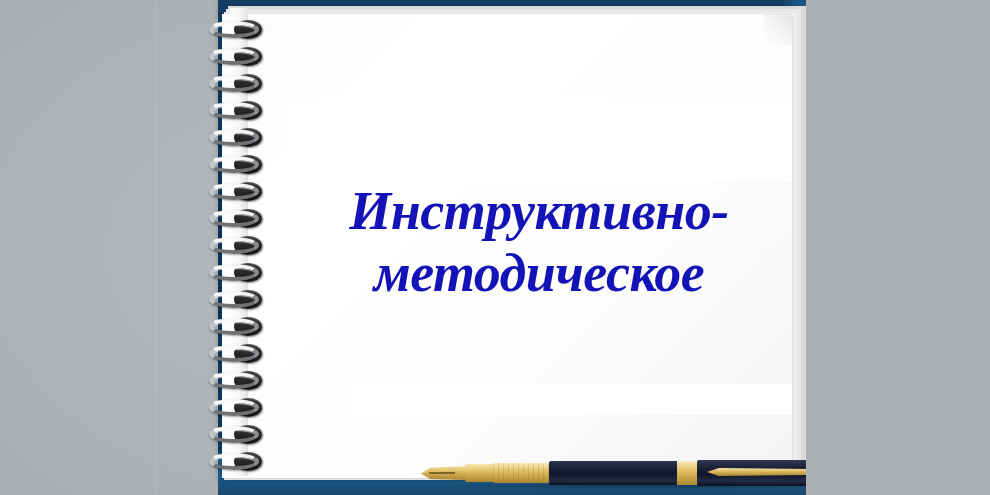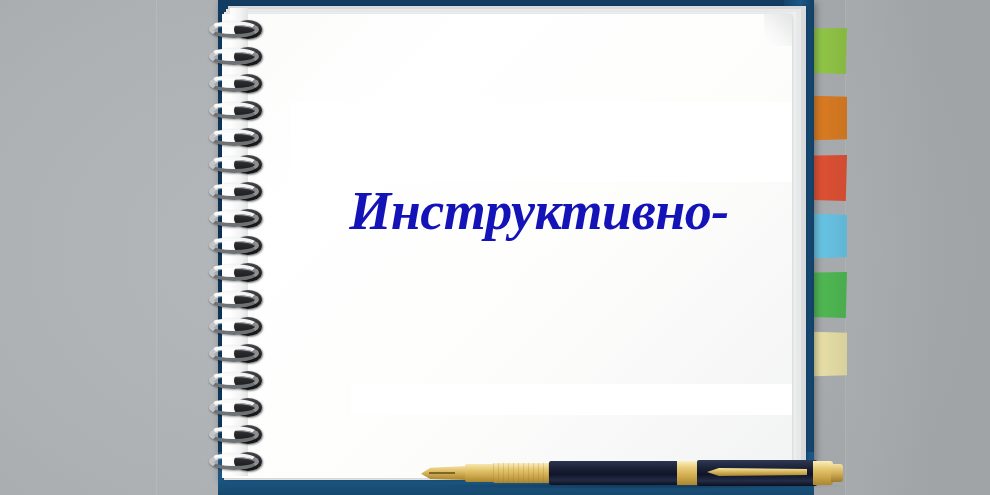--- a/index.html
+++ b/index.html
@@ -2,21 +2,21 @@
 <html><head>
 <meta charset="utf-8">
 <style>
   html, body {
     margin: 0;
     padding: 0;
     background: #acb0b3;
   }
   #stage {
     position: relative;
-    width: 990px;
+    width: 806px;
     height: 495px;
     overflow: hidden;
     font-family: "Liberation Sans", sans-serif;
     background:
       radial-gradient(ellipse 680px 520px at 300px 250px, #b4b8bb 0%, #aeb2b5 45%, #a6aaad 80%, #a0a4a7 100%);
   }
 
   
   .bg-seam {
     position: absolute;
@@ -344,20 +344,21 @@
     <div class="page-stack-1"></div>
 
     <div class="page-top">
       <div class="page-corner"></div>
 
       <div class="white-box-top"></div>
       <div class="white-box-bottom"></div>
 
       <div class="title-wrap">
         <div class="title-line">Инструктивно-</div>
+        <div class="title-line">методическое</div>
       </div>
     </div>
 
     <div class="spiral-strip">
       <div class="spiral-tongue"></div>
       <div id="rings-layer">
           <div class="ring" style="top: 12px;">
             <div class="ring-back"></div>
             <div class="ring-front"></div>
             <div class="ring-gloss"></div>

